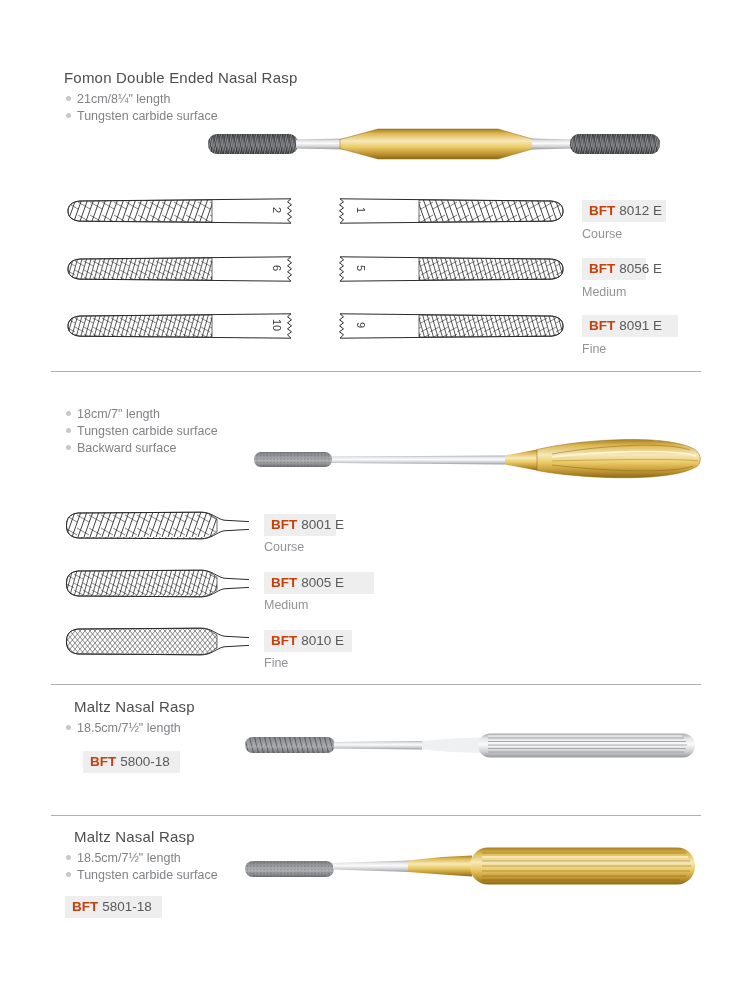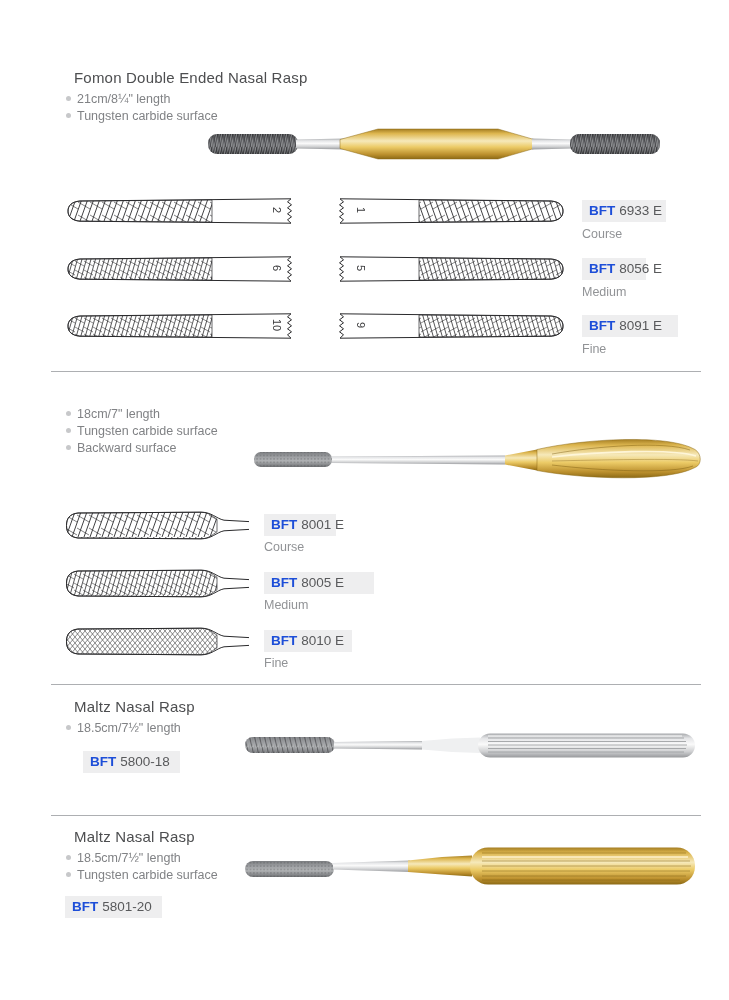--- a/index.html
+++ b/index.html
@@ -4,21 +4,21 @@
 <style>
   html,body{margin:0;padding:0;background:#fff;}
   .page{position:relative;width:729px;height:1000px;background:#ffffff;overflow:hidden;
         font-family:"Liberation Sans","DejaVu Sans",sans-serif;}
   .title{position:absolute;font-size:15px;font-weight:400;color:#4d4e50;letter-spacing:.2px;margin:0;}
   .feat{position:absolute;font-size:12.5px;color:#808285;line-height:14px;}
   .feat .dot{display:inline-block;width:5px;height:5px;border-radius:50%;background:#c7c8ca;
              margin-right:6px;vertical-align:2px;}
   .chip{position:absolute;height:22px;line-height:22px;background:#eeeeef;font-size:13.5px;
         padding-left:7px;box-sizing:border-box;white-space:nowrap;}
-  .chip b{font-weight:700;color:#1d4ed8;}
+  .chip b{font-weight:700;color:#c2410c;}
   .chip span{color:#58595b;margin-left:4px;}
   .grade{position:absolute;font-size:12.5px;color:#919396;text-align:left;}
   .divider{position:absolute;left:51px;width:650px;height:1px;background:#adafb2;}
   .tipnum{position:absolute;width:16px;text-align:center;font-size:11px;color:#3a3a3c;
           transform:rotate(90deg);}
   svg.art,svg.photo{position:absolute;}
 </style>
 </head>
 <body>
 
@@ -77,21 +77,21 @@
   <symbol id="s2rasp" viewBox="0 0 185 33">
     <path d="M13,4 L136,3.2 C147,3.2 151,9.5 159,11.2 L184,12.6 L184,20.4 L159,21.8 C151,23.5 147,29.8 136,29.8 L13,29 C4.5,28 1.5,23.5 1.5,16.5 C1.5,9.5 4.5,5 13,4 Z" fill="#fff" stroke="none"></path>
     <path d="M13,4 L136,3.2 C144,3.2 148,8 152,10.2 L152,22.8 C148,25 144,29.8 136,29.8 L13,29 C4.5,28 1.5,23.5 1.5,16.5 C1.5,9.5 4.5,5 13,4 Z" stroke="#2a2a2c" stroke-width="0.7"></path>
     <path d="M184,12.6 L159,11.2 C151,9.5 147,3.2 136,3.2 L13,4 C4.5,5 1.5,9.5 1.5,16.5 C1.5,23.5 4.5,28 13,29 L136,29.8 C147,29.8 151,23.5 159,21.8 L184,20.4" fill="none" stroke="#2a2a2c" stroke-width="1"></path>
   </symbol>
  </defs>
 </svg>
 
 <div class="page">
 
-  <h2 class="title" style="left:74px;top:69px">Fomon Double Ended Nasal Rasp</h2>
+  <h2 class="title" style="left:64px;top:69px">Fomon Double Ended Nasal Rasp</h2>
   <div class="feat" style="left:66px;top:92px">
     <span class="dot"></span><span>21cm/8¼" length</span>
   </div>
   <div class="feat" style="left:66px;top:109px">
     <span class="dot"></span><span>Tungsten carbide surface</span>
   </div>
 
   <svg class="photo" style="left:206px;top:127px" width="456" height="34" viewBox="0 0 456 34">
     <rect x="2" y="7" width="90" height="20" rx="9" fill="url(#gDark)"></rect>
     <rect x="2" y="7" width="90" height="20" rx="9" fill="url(#tDark)"></rect>
@@ -104,21 +104,21 @@
 
   <svg class="art" style="left:66px;top:196px" width="232" height="30" viewBox="0 0 232 30">
     <use href="#s1rasp" fill="url(#hC)"></use>
     </svg>
   <svg class="art" style="left:333px;top:196px" width="232" height="30" viewBox="0 0 232 30">
     <use href="#s1rasp" transform="translate(232,0) scale(-1,1)" fill="url(#hC)"></use>
     </svg>
   <span class="tipnum" style="left:269px;top:204px">2</span>
   <span class="tipnum" style="left:353px;top:204px">1</span>
   <div class="chip" style="left:582px;top:200px;width:84px">
-    <b>BFT</b><span>6933 E</span>
+    <b>BFT</b><span>8012 E</span>
   </div>
   <div class="grade" style="left:582px;top:227px;width:84px">Course</div>
 
   <svg class="art" style="left:66px;top:254px" width="232" height="30" viewBox="0 0 232 30">
     <use href="#s1rasp" fill="url(#hM)"></use>
     </svg>
   <svg class="art" style="left:333px;top:254px" width="232" height="30" viewBox="0 0 232 30">
     <use href="#s1rasp" transform="translate(232,0) scale(-1,1)" fill="url(#hM)"></use>
     </svg>
   <span class="tipnum" style="left:269px;top:262px">6</span>
@@ -212,21 +212,21 @@
   <div class="divider" style="top:815px"></div>
 
   <h2 class="title" style="left:74px;top:828px">Maltz Nasal Rasp</h2>
   <div class="feat" style="left:66px;top:851px">
     <span class="dot"></span><span>18.5cm/7½" length</span>
   </div>
   <div class="feat" style="left:66px;top:868px">
     <span class="dot"></span><span>Tungsten carbide surface</span>
   </div>
   <div class="chip" style="left:65px;top:896px;width:97px">
-    <b>BFT</b><span>5801-20</span>
+    <b>BFT</b><span>5801-18</span>
   </div>
 
   <svg class="photo" style="left:242px;top:844px" width="456" height="46" viewBox="0 0 456 46">
     <rect x="3" y="17" width="89" height="16" rx="8" fill="url(#gGray)"></rect>
     <rect x="3" y="17" width="89" height="16" rx="8" fill="url(#tGray)"></rect>
     <polygon points="91,19 168,16.5 168,28 91,25.5" fill="url(#gSilver)"></polygon>
     <polygon points="166,16.5 200,13 230,11.5 230,32.5 200,30.5 166,28" fill="url(#gGold)"></polygon>
     <rect x="228" y="3.5" width="225" height="37" rx="18" fill="url(#gGold)"></rect>
     <path d="M240,9 L444,9 M240,17 L448,17 M240,22 L449,22 M240,27 L448,27 M240,32 L444,32 M240,36 L438,36" fill="none" stroke="#7a5a10" stroke-width="1.2" opacity="0.45"></path>
     <path d="M240,13 L446,13" fill="none" stroke="#fff3cf" stroke-width="1.5" opacity="0.95"></path>

